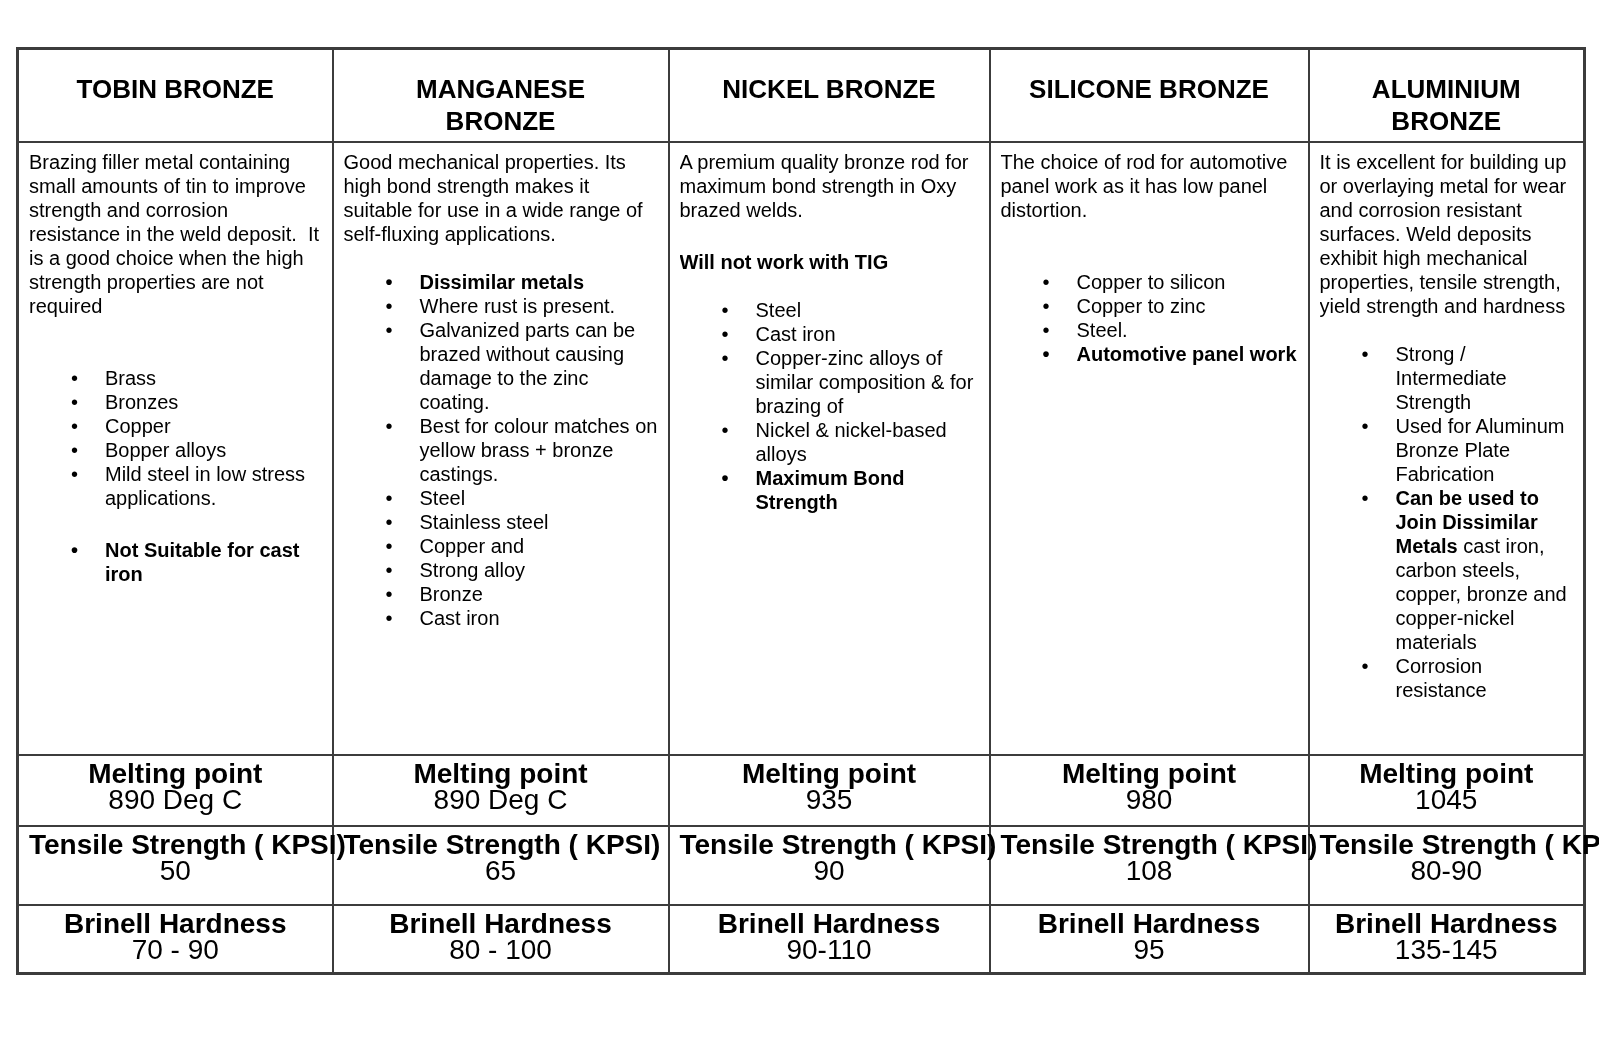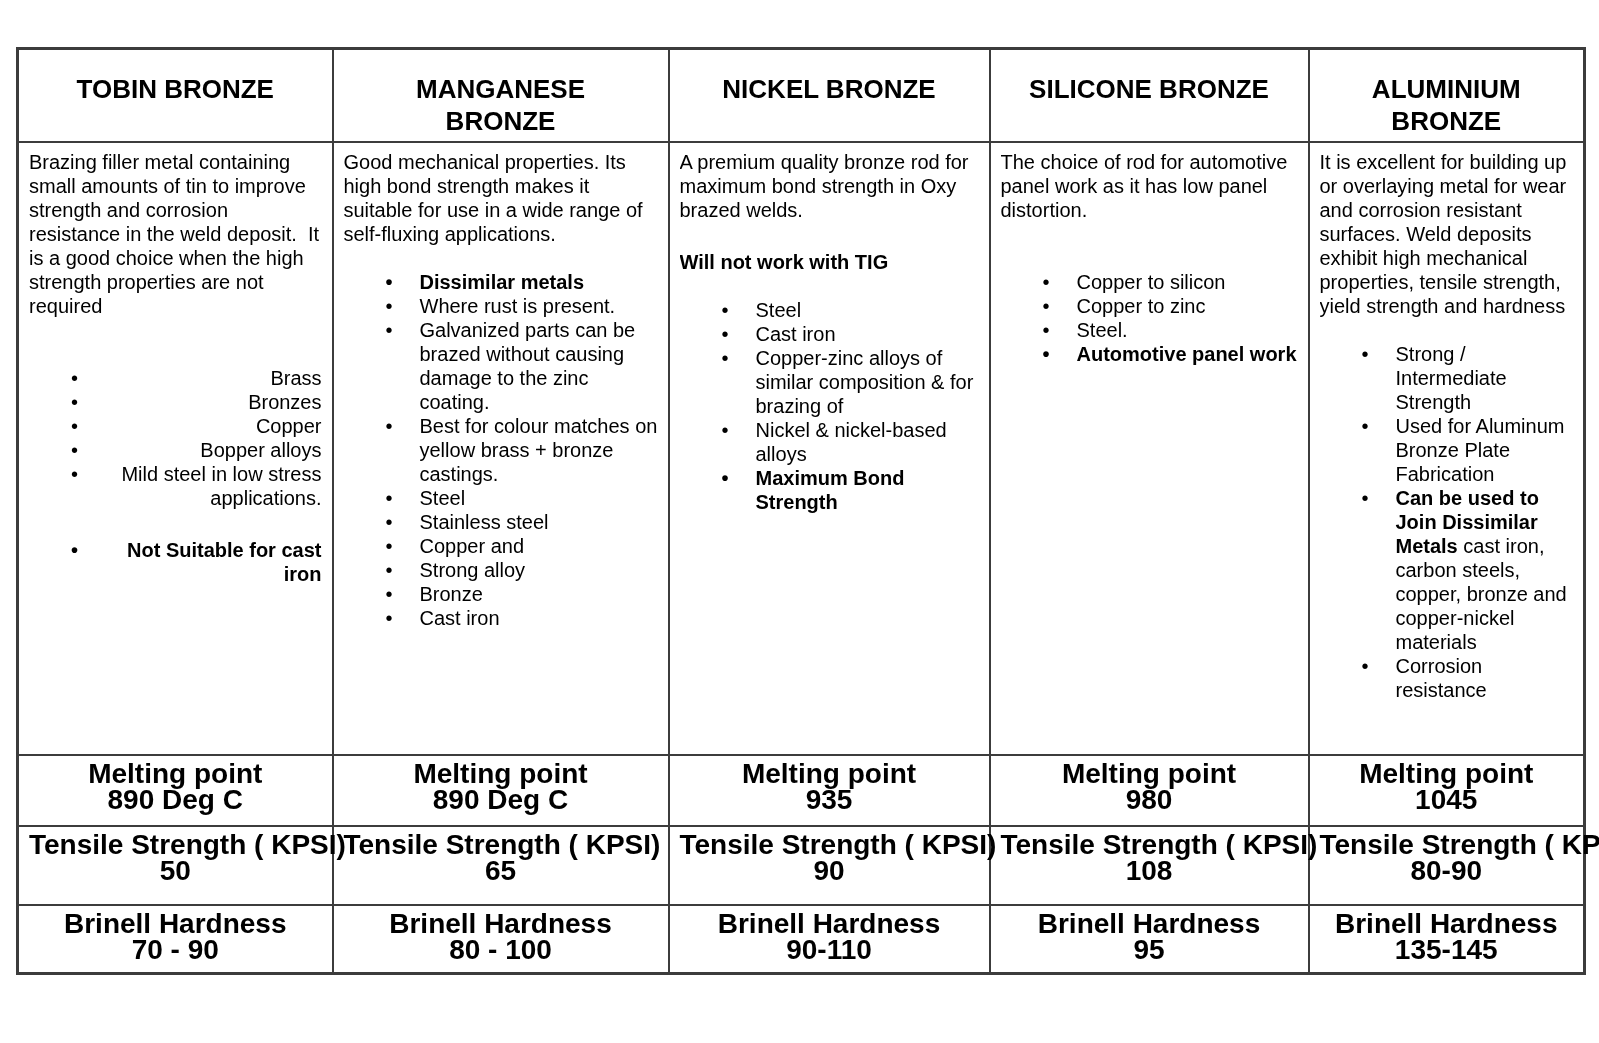--- a/index.html
+++ b/index.html
@@ -79,21 +79,21 @@
   tr.melting-row { height: 71px; }
   tr.tensile-row { height: 79px; }
   tr.brinell-row { height: 68px; }
   td.stat-cell {
     text-align: center;
     font-size: 28px;
     line-height: 26px;
     padding-top: 5px;
   }
   .stat-label { font-weight: bold; white-space: nowrap; }
-  .stat-value { font-weight: bold; }
+  .stat-value { font-weight: normal; }
 </style>
 </head>
 <body>
 
 <div class="page">
   <table class="bronze-table">
     <colgroup>
       <col style="width:315px">
       <col style="width:336px">
       <col style="width:321px">
@@ -107,21 +107,21 @@
 BRONZE</th>
           <th class="title-cell">NICKEL BRONZE</th>
           <th class="title-cell">SILICONE BRONZE</th>
           <th class="title-cell">ALUMINIUM
 BRONZE</th>
         </tr>
       <tr class="desc-row">
           <td class="desc-cell">
             <div class="desc-inner">
               <p class="para">Brazing filler metal containing small amounts of tin to improve strength and corrosion resistance in the weld deposit.  It is a good choice when the high strength properties are not required</p>
-              <ul class="bullet-list" style="margin-top: 48px; text-align: right;">
+              <ul class="bullet-list" style="margin-top: 48px;">
                 <li class="bullet-item"><span>Brass</span></li>
                 <li class="bullet-item"><span>Bronzes</span></li>
                 <li class="bullet-item"><span>Copper</span></li>
                 <li class="bullet-item"><span>Bopper alloys</span></li>
                 <li class="bullet-item"><span>Mild steel in low stress applications.</span></li>
                 <li class="bullet-item b gap"><span>Not Suitable for cast iron</span></li>
               </ul>
             </div>
           </td>
           <td class="desc-cell">

